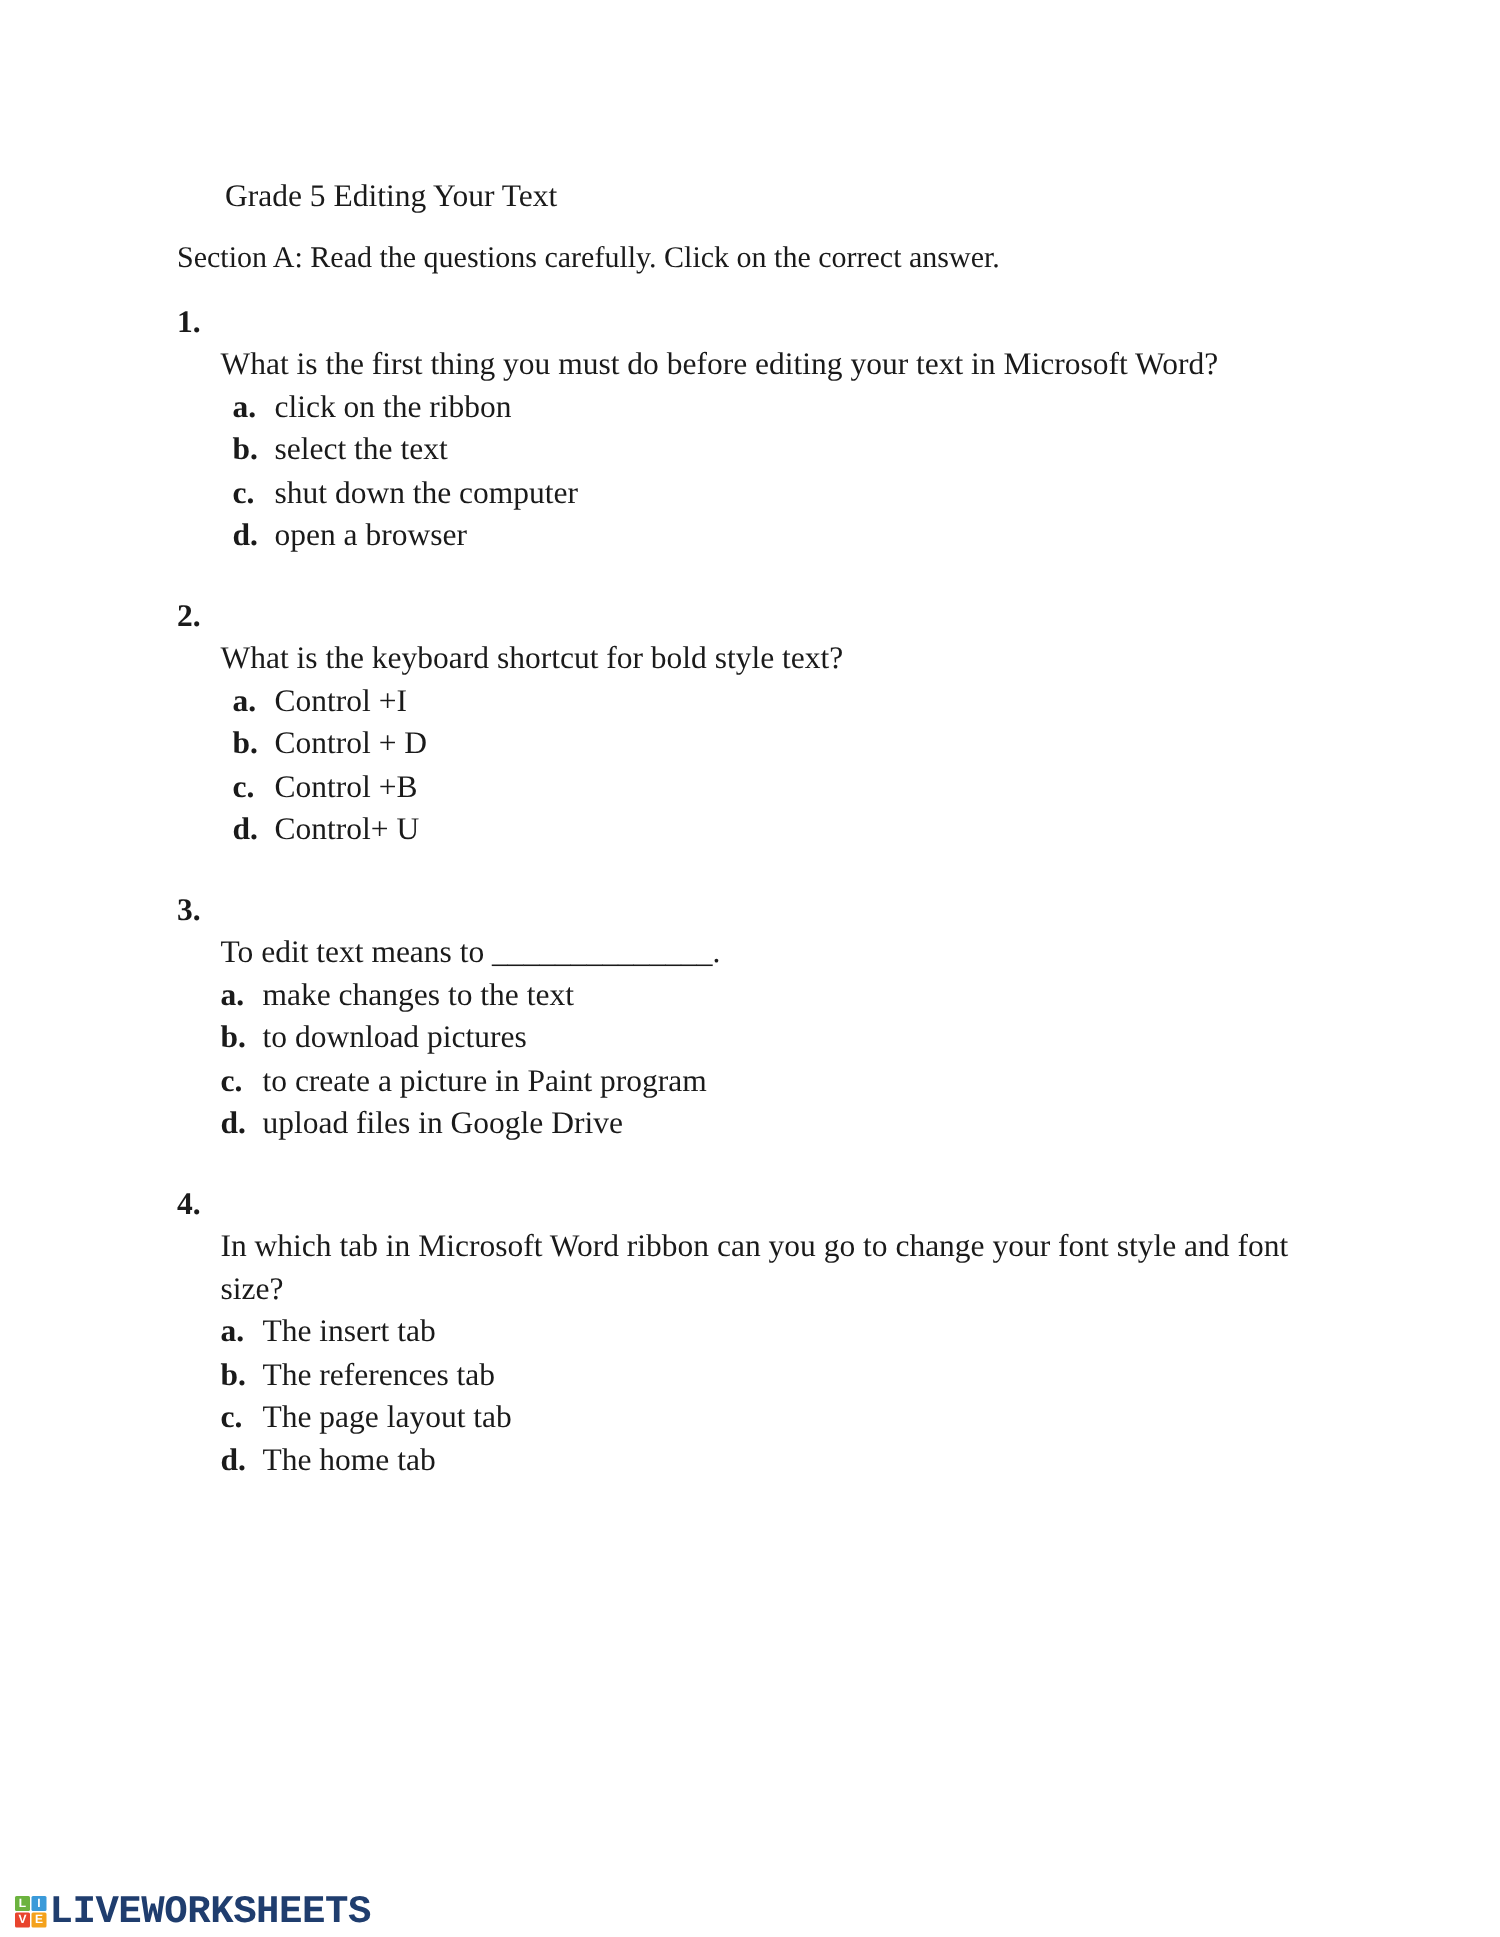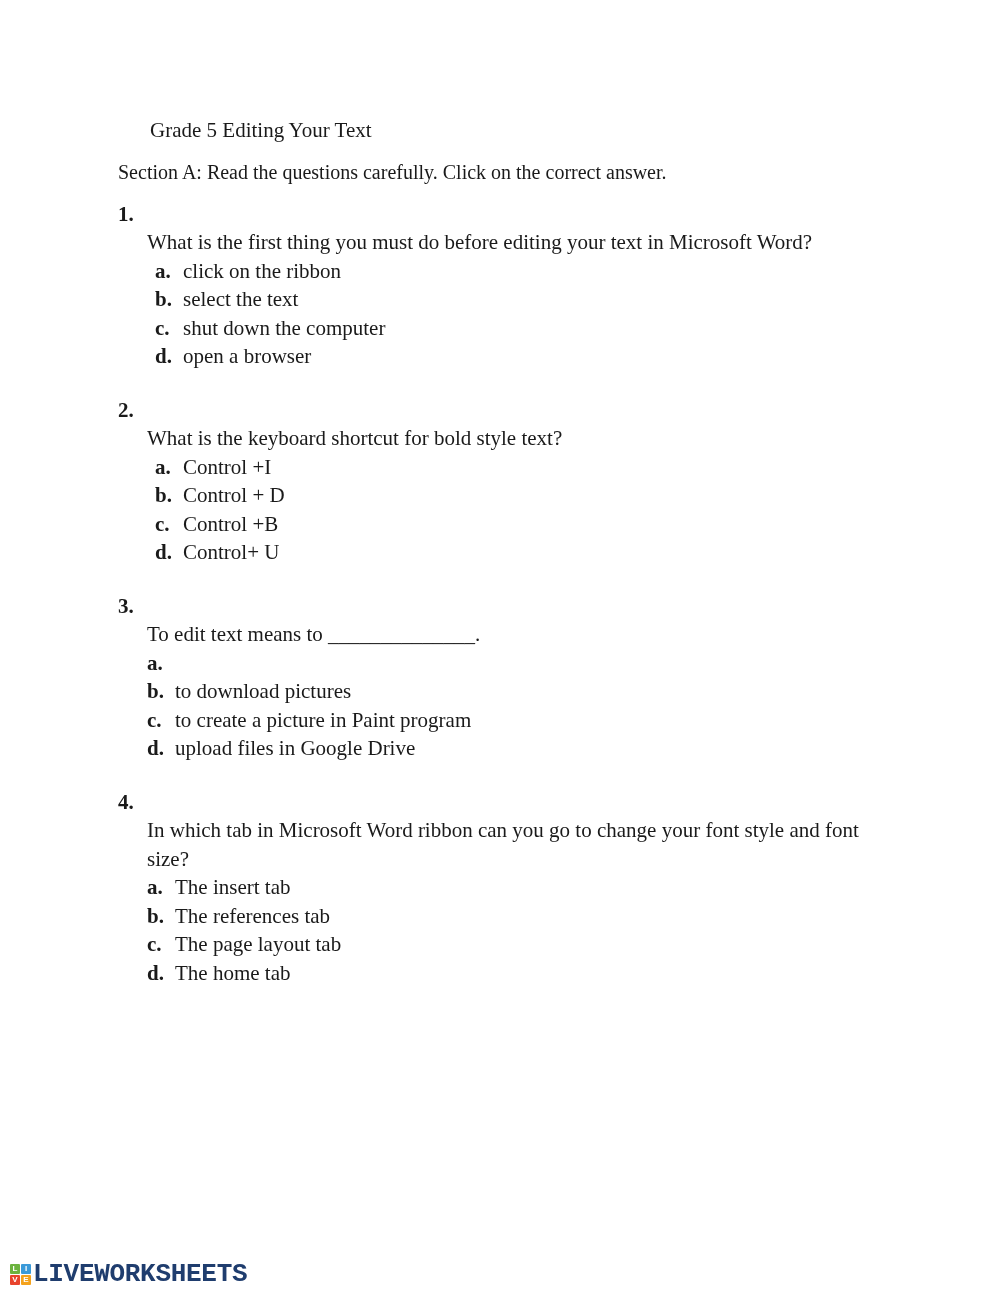--- a/index.html
+++ b/index.html
@@ -87,20 +87,21 @@
     </div>
 </div>
 
 <div class="question q3">
   <div class="q-row">
     <span class="q-num">3.</span>
     <span class="q-text">To edit text means to ______________.</span>
   </div>
   <div class="opt narrow">
       <span class="opt-letter">a.</span>
+      <span class="opt-text">make changes to the text</span>
     </div>
   <div class="opt narrow">
       <span class="opt-letter">b.</span>
       <span class="opt-text">to download pictures</span>
     </div>
   <div class="opt narrow">
       <span class="opt-letter">c.</span>
       <span class="opt-text">to create a picture in Paint program</span>
     </div>
   <div class="opt narrow">

